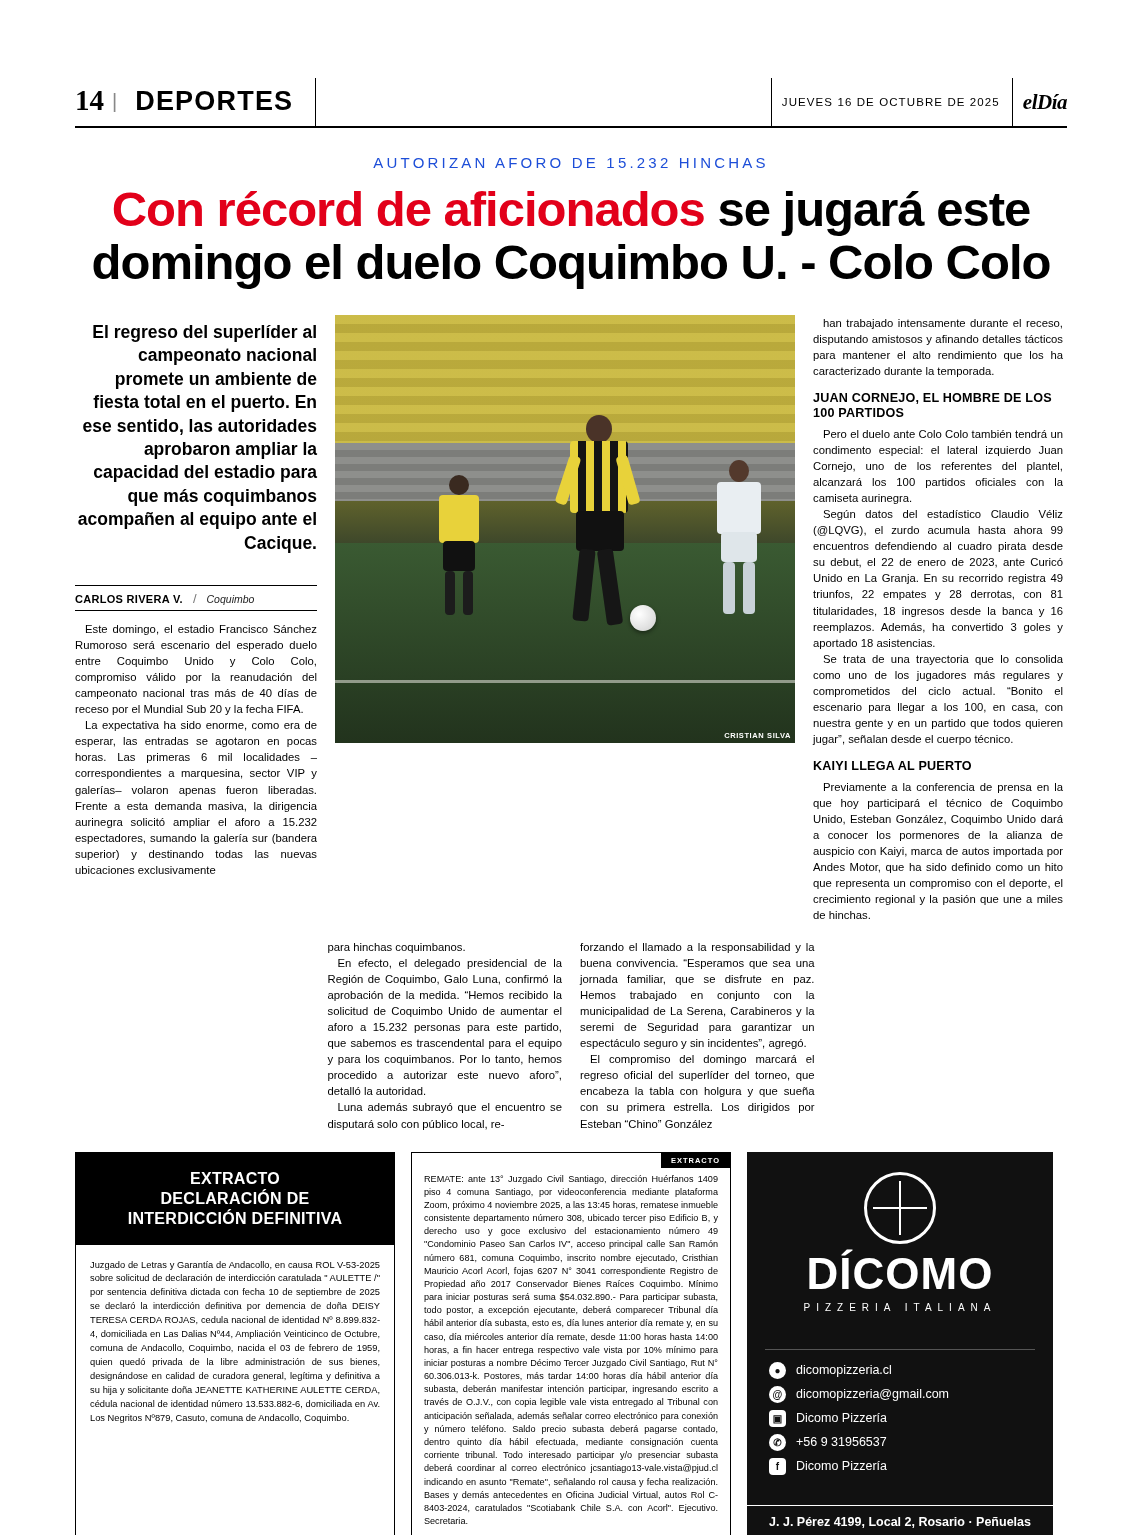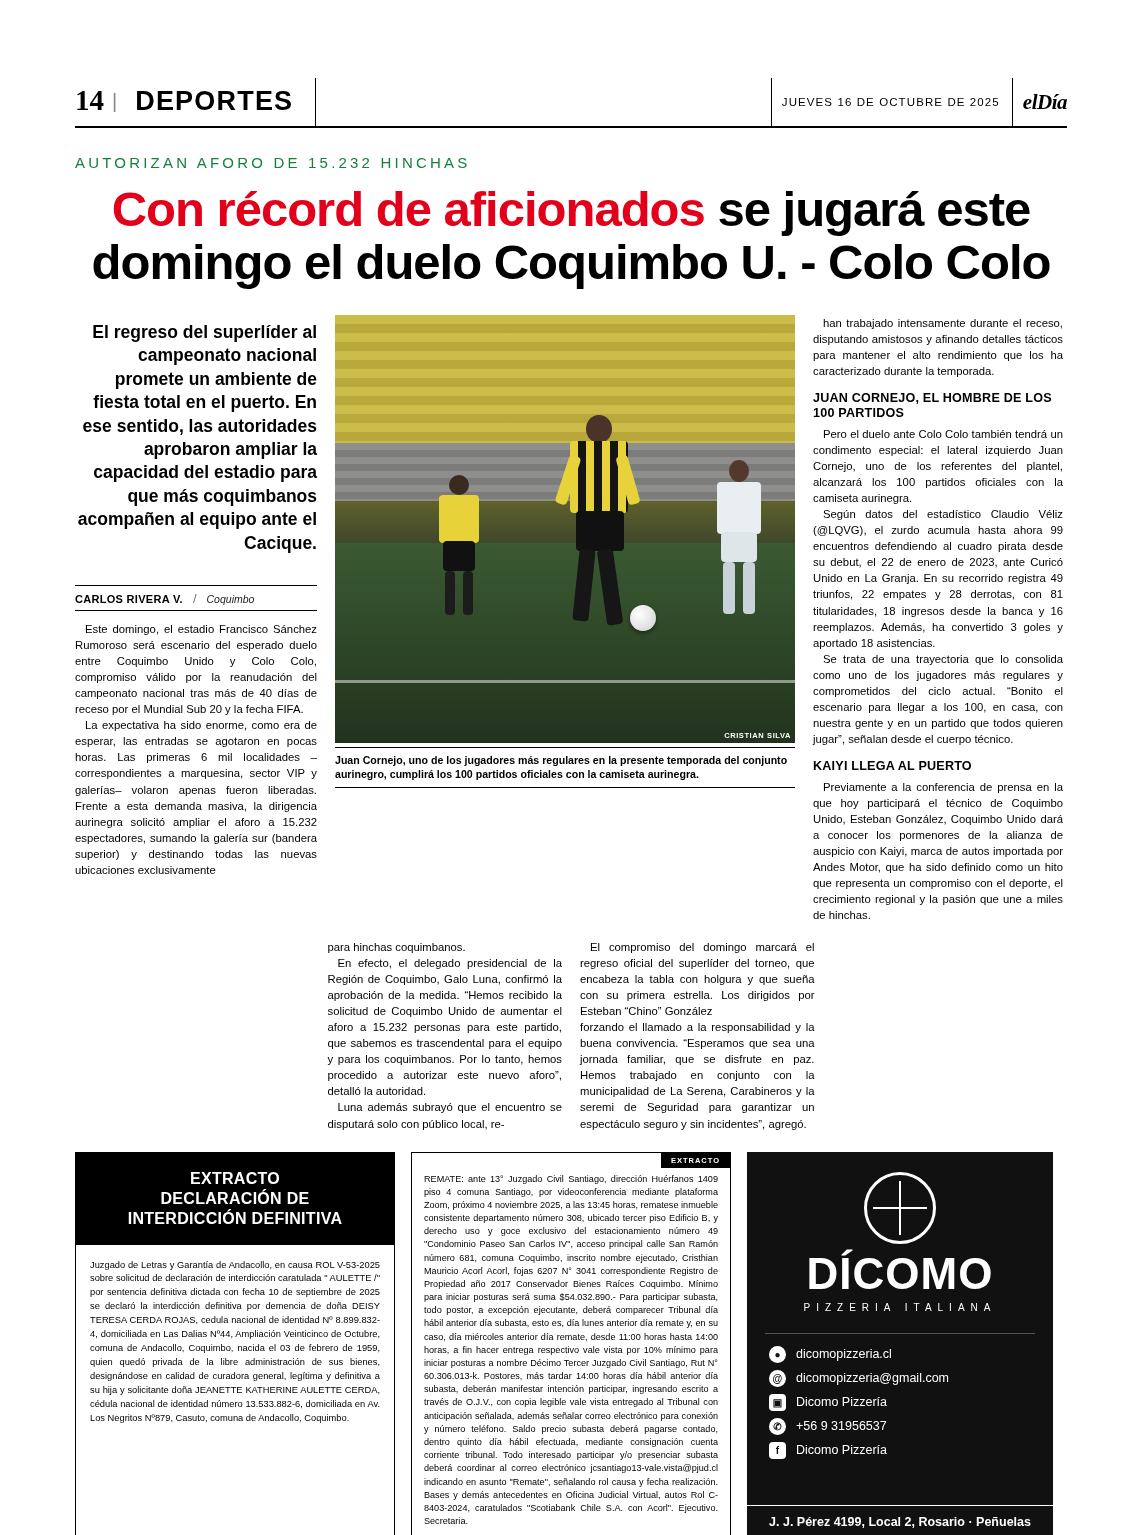--- a/index.html
+++ b/index.html
@@ -53,23 +53,24 @@
   .eldia {
     font-family: "Liberation Serif", serif;
     font-size: 21px; font-style: italic; font-weight: bold;
     line-height: 48px;
     letter-spacing: -0.5px;
   }
   .eldia .el { font-weight: bold; }
 
   
   .kicker {
+    text-align: center;
     font-size: 15px;
     letter-spacing: 3.2px;
-    color: #15803d;
+    color: #1d4ed8;
     margin-top: 26px;
     font-weight: 500;
   }
   .headline {
     text-align: center;
     font-size: 49px;
     font-weight: bold;
     line-height: 1.08;
     letter-spacing: -1px;
     margin-top: 12px;
@@ -232,21 +233,21 @@
   }
   .pizza-mark:after{
     content:""; position:absolute; top:50%; left:6px; height:2px; width:54px;
     background:#fff; transform:translateY(-50%);
   }
   .pizza-name {
     font-size: 44px; font-weight: bold; letter-spacing: 1px;
     line-height: 1;
   }
   .pizza-sub {
-    font-size: 10px; letter-spacing: 6px; margin-top: 6px; margin-bottom: 14px;
+    font-size: 10px; letter-spacing: 6px; margin-top: 6px; margin-bottom: 30px;
   }
   .pizza-divider { height:1px; background:#555; margin: 6px 18px 10px 18px; }
   .contact-list { padding: 2px 22px 10px 22px; }
   .contact-row {
     display:flex; align-items:center; gap:10px;
     font-size: 12.5px; margin-bottom: 7px;
   }
   .cicon {
     width: 17px; height: 17px; border-radius: 4px;
     background: #fff; color:#111; flex: 0 0 17px;
@@ -325,21 +326,20 @@
         <div class="player" style="left:368px; top:145px; width:78px; height:170px;">
           <div class="p-body" style="left:26px; top:0; width:20px; height:22px; border-radius:50%; background:#53392c;"></div>
           <div class="p-body" style="left:14px; top:22px; width:44px; height:52px; background:#e9eef2;"></div>
           <div class="p-body" style="left:18px; top:72px; width:36px; height:30px; background:#dfe6ea;"></div>
           <div class="p-body" style="left:20px; top:102px; width:12px; height:52px; background:#c9d2d8;"></div>
           <div class="p-body" style="left:40px; top:102px; width:12px; height:52px; background:#c9d2d8;"></div>
         </div>
 
         <div class="credit">CRISTIAN SILVA</div>
       </div>
-      <div class="photo-caption">Juan Cornejo, uno de los jugadores más regulares en la presente temporada del conjunto aurinegro, cumplirá los 100 partidos oficiales con la camiseta aurinegra.</div>
     </div>
 
     <div class="col-right">
       <div class="bodytext">
         <p>han trabajado intensamente durante el receso, disputando amistosos y afinando detalles tácticos para mantener el alto rendimiento que los ha caracterizado durante la temporada.</p>
       </div>
       <div class="subhead">JUAN CORNEJO, EL HOMBRE DE LOS 100 PARTIDOS</div>
       <div class="bodytext">
         <p>Pero el duelo ante Colo Colo también tendrá un condimento especial: el lateral izquierdo Juan Cornejo, uno de los referentes del plantel, alcanzará los 100 partidos oficiales con la camiseta aurinegra.</p>
         <p>Según datos del estadístico Claudio Véliz (@LQVG), el zurdo acumula hasta ahora 99 encuentros defendiendo al cuadro pirata desde su debut, el 22 de enero de 2023, ante Curicó Unido en La Granja. En su recorrido registra 49 triunfos, 22 empates y 28 derrotas, con 81 titularidades, 18 ingresos desde la banca y 16 reemplazos. Además, ha convertido 3 goles y aportado 18 asistencias.</p>
@@ -353,22 +353,22 @@
   </div>
 
   <div class="mid-row" style="">
     <div class="mcol" style="visibility:hidden;"></div>
     <div class="mcol bodytext">
       <p style="text-indent:0;">para hinchas coquimbanos.</p>
       <p>En efecto, el delegado presidencial de la Región de Coquimbo, Galo Luna, confirmó la aprobación de la medida. “Hemos recibido la solicitud de Coquimbo Unido de aumentar el aforo a 15.232 personas para este partido, que sabemos es trascendental para el equipo y para los coquimbanos. Por lo tanto, hemos procedido a autorizar este nuevo aforo”, detalló la autoridad.</p>
       <p>Luna además subrayó que el encuentro se disputará solo con público local, re-</p>
     </div>
     <div class="mcol bodytext">
+      <p style="text-indent:0;">forzando el llamado a la responsabilidad y la buena convivencia. “Esperamos que sea una jornada familiar, que se disfrute en paz. Hemos trabajado en conjunto con la municipalidad de La Serena, Carabineros y la seremi de Seguridad para garantizar un espectáculo seguro y sin incidentes”, agregó.</p>
       <p>El compromiso del domingo marcará el regreso oficial del superlíder del torneo, que encabeza la tabla con holgura y que sueña con su primera estrella. Los dirigidos por Esteban “Chino” González</p>
-      <p style="text-indent:0;">forzando el llamado a la responsabilidad y la buena convivencia. “Esperamos que sea una jornada familiar, que se disfrute en paz. Hemos trabajado en conjunto con la municipalidad de La Serena, Carabineros y la seremi de Seguridad para garantizar un espectáculo seguro y sin incidentes”, agregó.</p>
     </div>
     <div class="mcol" style="visibility:hidden;"></div>
   </div>
 
   <div class="ads">
 
     <div class="ad-interdiccion">
       <div class="ad-black-head">
         <div>EXTRACTO</div>
         <div>DECLARACIÓN DE</div>

